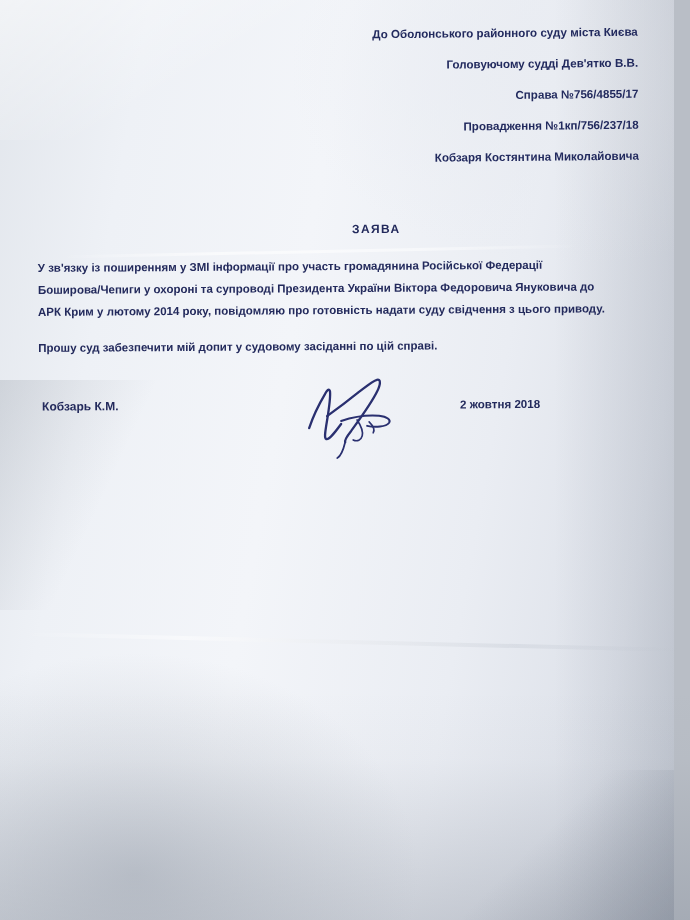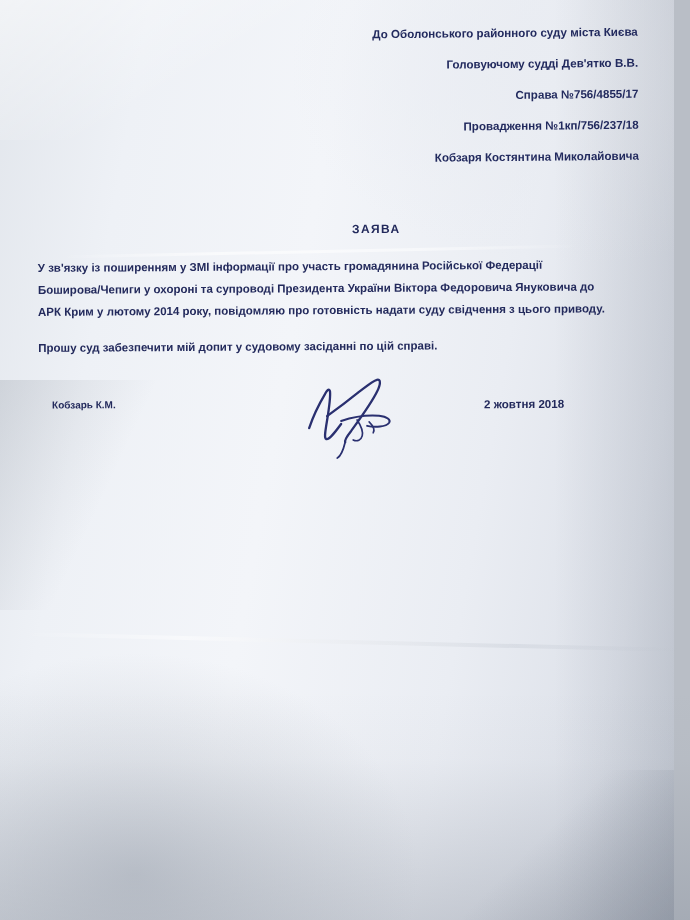--- a/index.html
+++ b/index.html
@@ -109,28 +109,27 @@
     position: absolute;
     left: 42px;
     top: 398px;
     width: 600px;
     transform: rotate(-0.3deg);
   }
   .sign-name {
     position: absolute;
     left: 0;
     top: 0;
-    font-size: 10px;
+    font-size: 12px;
     font-weight: 600;
     color: #232a5c;
-    margin-left: 10px;
   }
   .sign-date {
     position: absolute;
-    left: 442px;
+    left: 418px;
     top: 0;
     font-size: 11.6px;
     font-weight: 600;
     color: #232a5c;
   }
   .signature {
     position: absolute;
     left: 255px;
     top: -22px;
     width: 150px;

